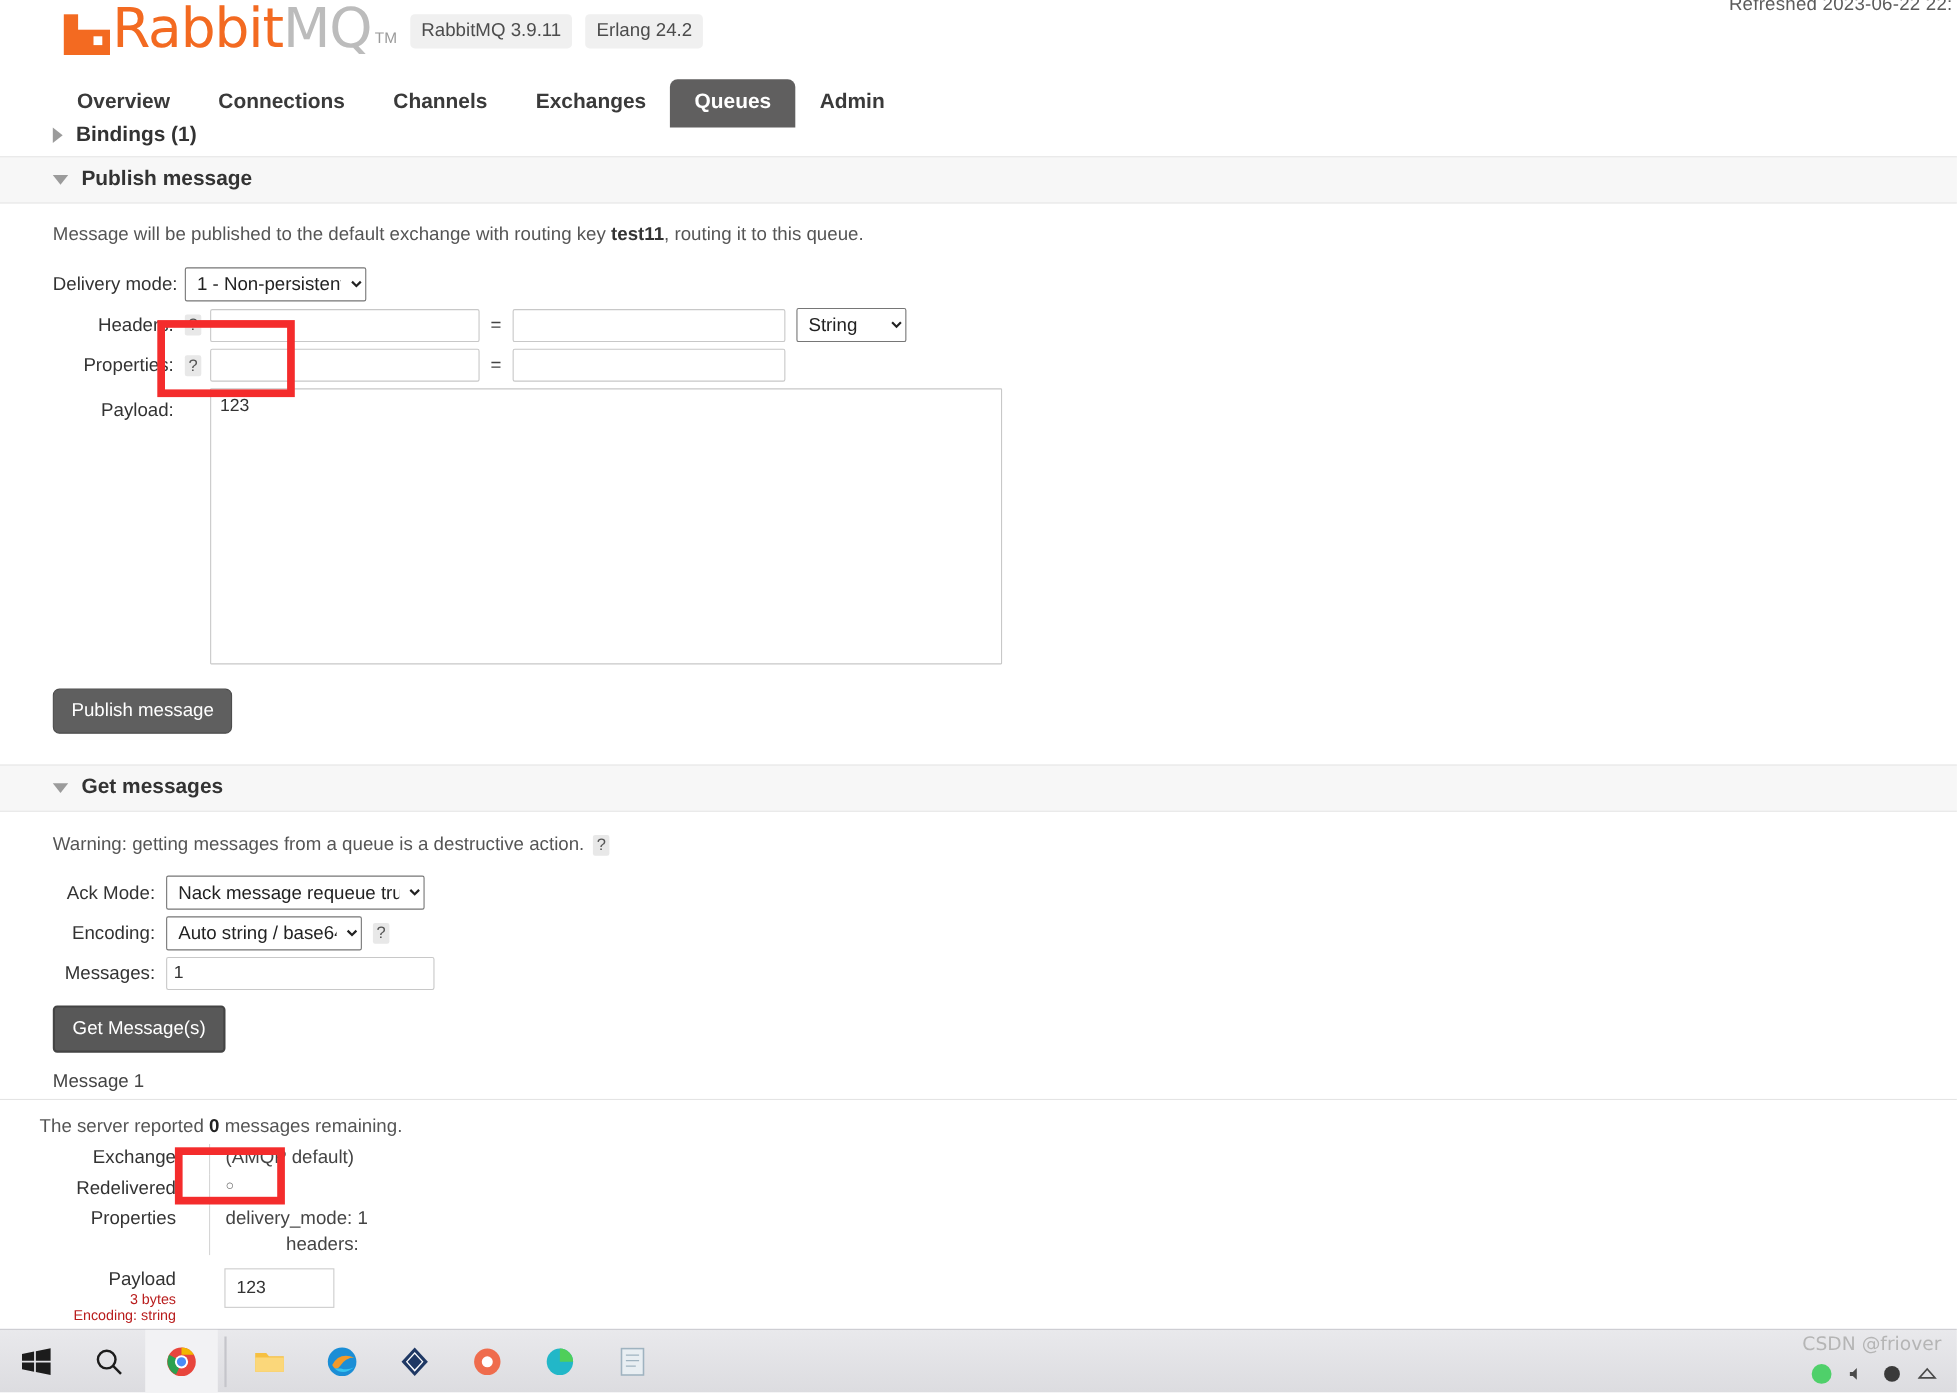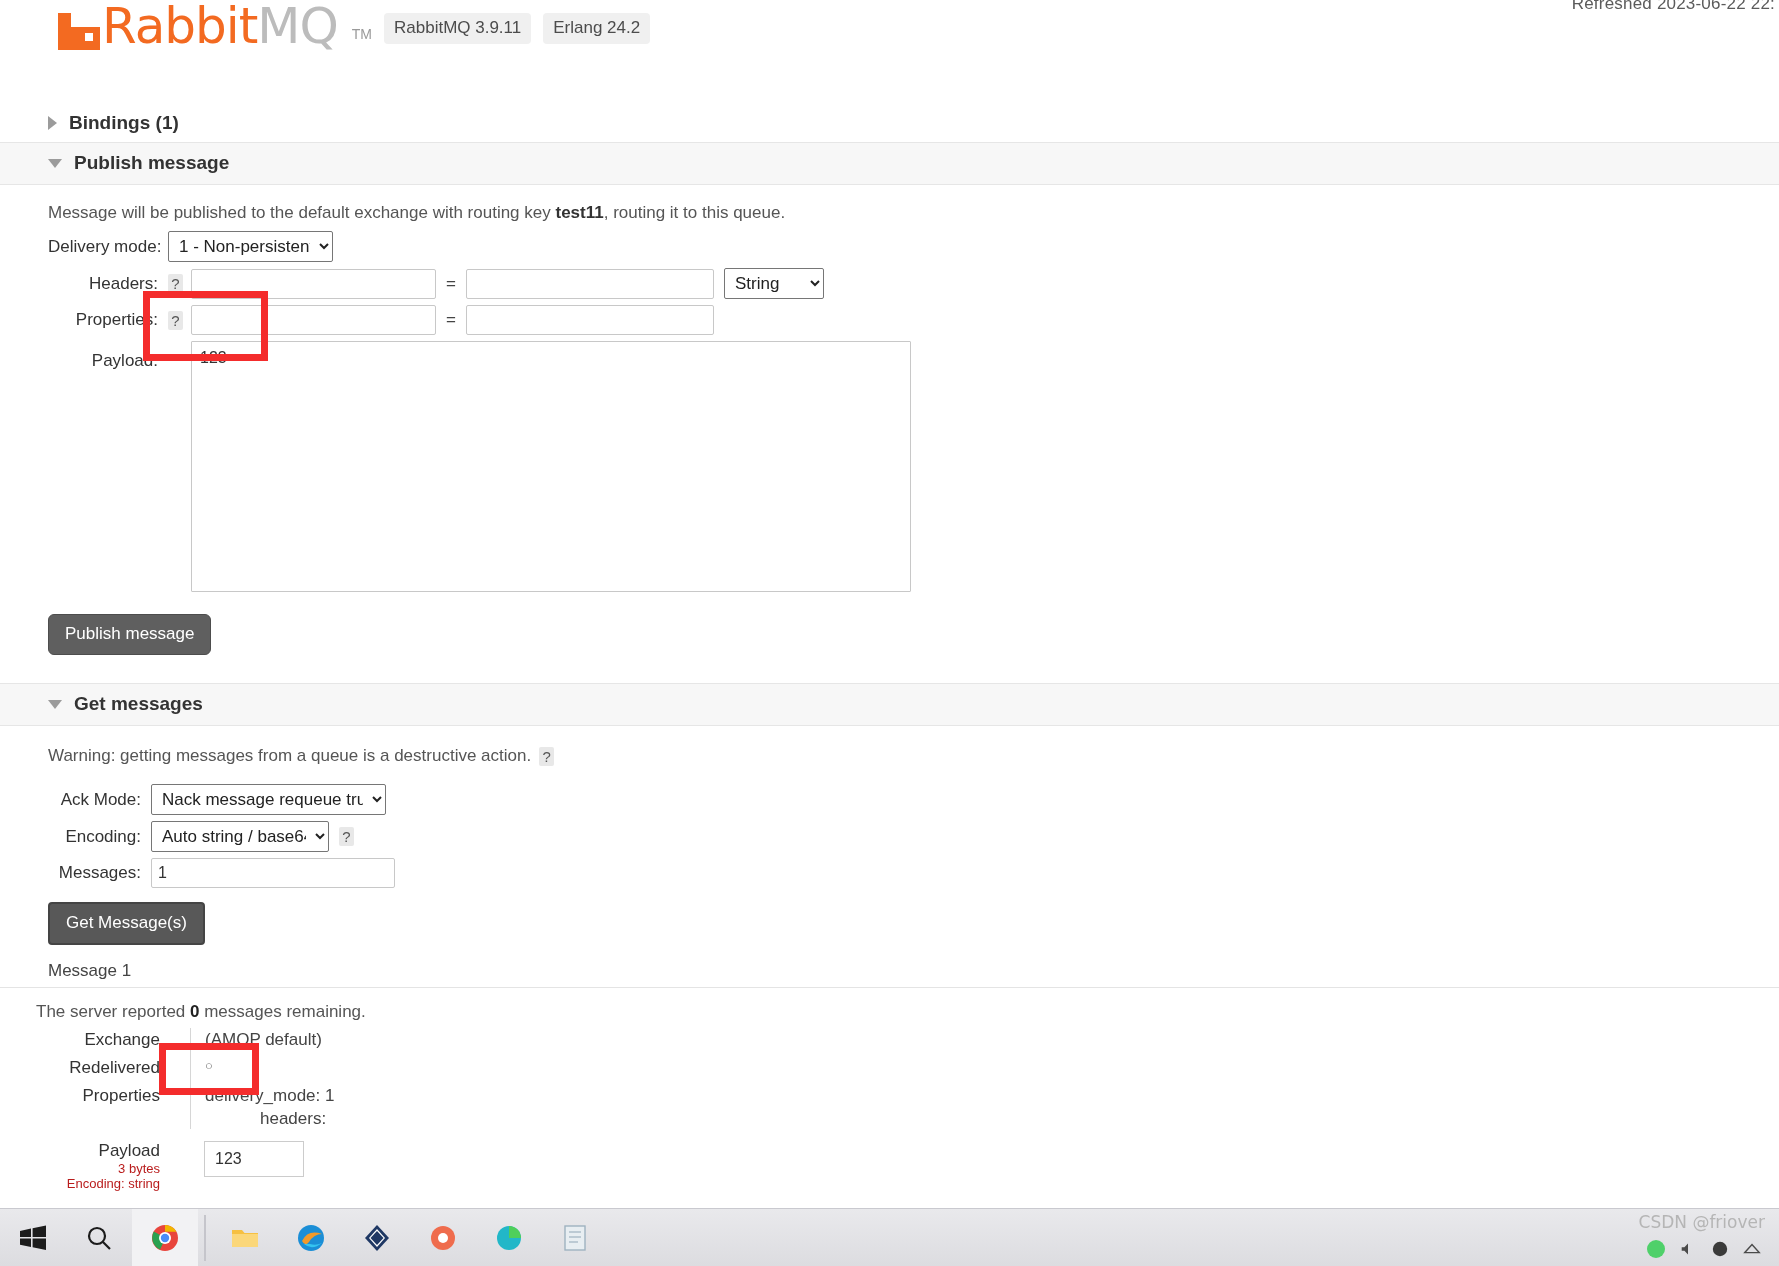--- a/index.html
+++ b/index.html
@@ -69,21 +69,21 @@
     font-family: "DejaVu Sans", sans-serif;
     font-size: 50px;
     font-weight: 400;
     color: #bcbcbc;
     line-height: 48px;
     letter-spacing: -1px;
   }
   .logo-tm {
     font-size: 14px;
     color: #9a9a9a;
-    margin-left: 14px;
+    margin-left: 3px;
     margin-bottom: 8px;
   }
   .version-pill {
     display: inline-block;
     background: #f0f0f0;
     color: #4c4c4c;
     font-size: 17px;
     padding: 5px 10px 6px 10px;
     border-radius: 4px;
     margin-left: 12px;
@@ -171,21 +171,21 @@
   .blurb {
     font-size: 17px;
     color: #555;
     padding: 18px 0 8px 48px;
   }
   .blurb b { color: #333; }
 
   
   .form {
     padding-left: 48px;
-    margin-top: 0;
+    margin-top: 12px;
   }
   .frow {
     display: flex;
     align-items: center;
     margin-bottom: 6px;
   }
   .flabel {
     width: 120px;
     text-align: right;
     font-size: 17px;
@@ -398,20 +398,28 @@
       <div class="bar-h"></div>
       <div class="notch"></div>
     </div>
     <span class="logo-rabbit">Rabbit</span>
     <span class="logo-mq">MQ</span>
     <span class="logo-tm">TM</span>
     <span class="version-pill">RabbitMQ 3.9.11</span>
     <span class="version-pill">Erlang 24.2</span>
   </div>
 
+  <div class="nav">
+    <div class="nav-item">Overview</div>
+    <div class="nav-item">Connections</div>
+    <div class="nav-item">Channels</div>
+    <div class="nav-item">Exchanges</div>
+    <div class="nav-item active">Queues</div>
+    <div class="nav-item">Admin</div>
+  </div>
 
   <div class="content">
 
     <div class="bindings-row">
       <div class="bindings-title">
         <span class="tri right"></span>
         <span>Bindings (1)</span>
       </div>
     </div>
 

